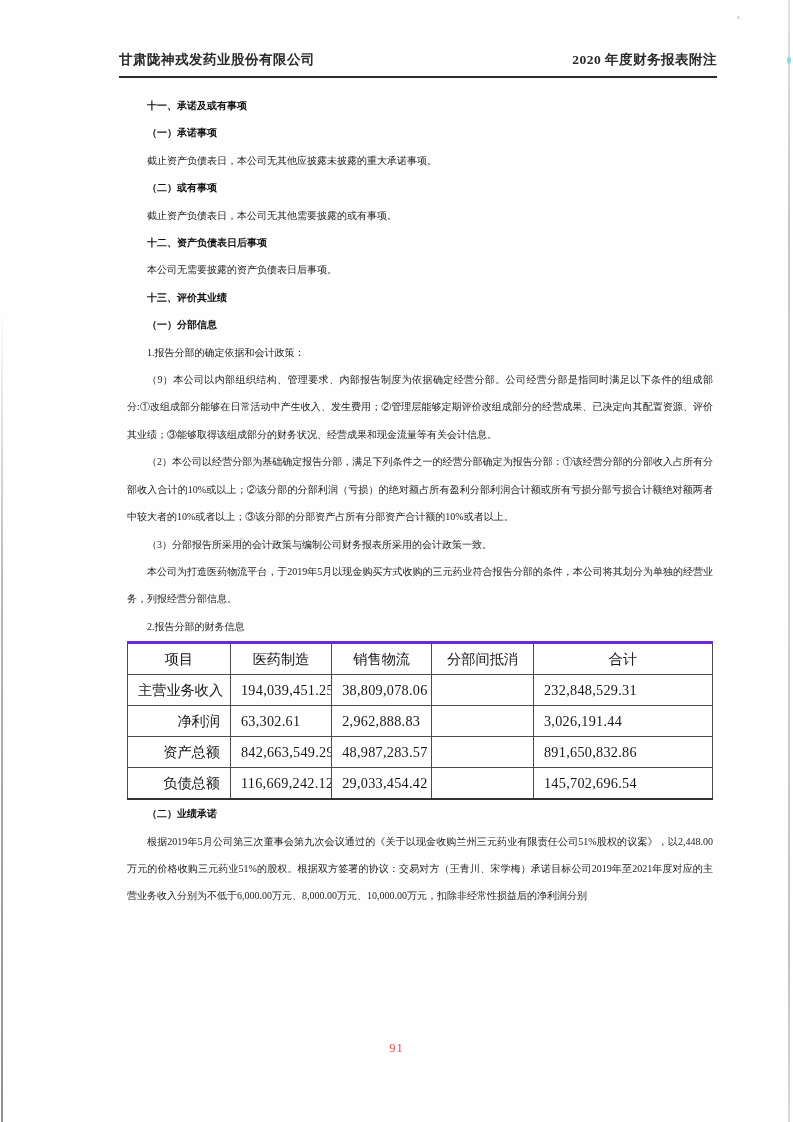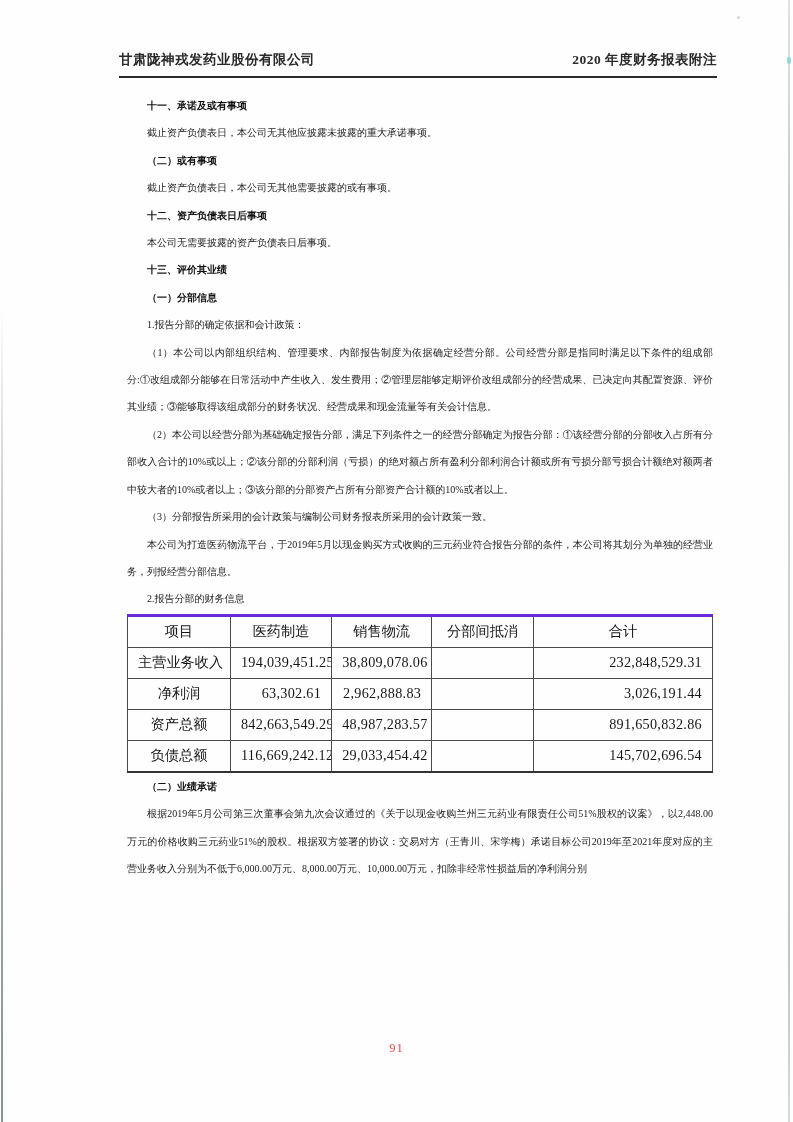--- a/index.html
+++ b/index.html
@@ -54,22 +54,22 @@
   table.seg th, table.seg td{
     border:1px solid #4a4a4a;
     height:30px;
     padding:0 10px;
     font-weight:normal;
     overflow:hidden;
     white-space:nowrap;
   }
   table.seg{border-top:3px solid #6d28d9;border-bottom:2.5px solid #333;}
   table.seg th{text-align:center;}
-  td.rowlabel{text-align:center;}
-  td.num{text-align:right;font-family:"Liberation Serif","DejaVu Serif",serif;letter-spacing:.3px;}
+  td.rowlabel{text-align:right;}
+  td.num{text-align:left;font-family:"Liberation Serif","DejaVu Serif",serif;letter-spacing:.3px;}
   col.c1{width:17.6%;} col.c2{width:17.3%;} col.c3{width:17.1%;} col.c4{width:17.4%;} col.c5{width:30.6%;}
   
   .page-number{
     position:absolute;
     left:0;right:0;
     top:1041px;
     text-align:center;
     font-size:12.5px;
     color:#ef4444;
     letter-spacing:1px;
@@ -95,29 +95,30 @@
 
 <div class="page">
 
   <div class="page-header">
     <span class="hdr-txt">甘肃陇神戎发药业股份有限公司</span>
     <span class="hdr-txt">2020 年度财务报表附注</span>
   </div>
 
   <div class="content">
     <p class="line bold">十一、承诺及或有事项</p>
+    <p class="line bold">（一）承诺事项</p>
     <p class="line">截止资产负债表日，本公司无其他应披露未披露的重大承诺事项。</p>
     <p class="line bold">（二）或有事项</p>
     <p class="line">截止资产负债表日，本公司无其他需要披露的或有事项。</p>
     <p class="line bold">十二、资产负债表日后事项</p>
     <p class="line">本公司无需要披露的资产负债表日后事项。</p>
     <p class="line bold">十三、评价其业绩</p>
     <p class="line bold">（一）分部信息</p>
     <p class="line">1.报告分部的确定依据和会计政策：</p>
-    <p class="line">（1）本公司以内部组织结构、管理要求、内部报告制度为依据确定经营分部。公司经营分部是指同时满足以下条件的组成部分:①改组成部分能够在日常活动中产生收入、发生费用；②管理层能够定期评价改组成部分的经营成果、已决定向其配置资源、评价其业绩；③能够取得该组成部分的财务状况、经营成果和现金流量等有关会计信息。</p>
+    <p class="line">（9）本公司以内部组织结构、管理要求、内部报告制度为依据确定经营分部。公司经营分部是指同时满足以下条件的组成部分:①改组成部分能够在日常活动中产生收入、发生费用；②管理层能够定期评价改组成部分的经营成果、已决定向其配置资源、评价其业绩；③能够取得该组成部分的财务状况、经营成果和现金流量等有关会计信息。</p>
     <p class="line">（2）本公司以经营分部为基础确定报告分部，满足下列条件之一的经营分部确定为报告分部：①该经营分部的分部收入占所有分部收入合计的10%或以上；②该分部的分部利润（亏损）的绝对额占所有盈利分部利润合计额或所有亏损分部亏损合计额绝对额两者中较大者的10%或者以上；③该分部的分部资产占所有分部资产合计额的10%或者以上。</p>
     <p class="line">（3）分部报告所采用的会计政策与编制公司财务报表所采用的会计政策一致。</p>
     <p class="line">本公司为打造医药物流平台，于2019年5月以现金购买方式收购的三元药业符合报告分部的条件，本公司将其划分为单独的经营业务，列报经营分部信息。</p>
     <p class="line">2.报告分部的财务信息</p>
 
     <table class="seg">
       <colgroup>
           <col class="c1">
           <col class="c2">
           <col class="c3">

